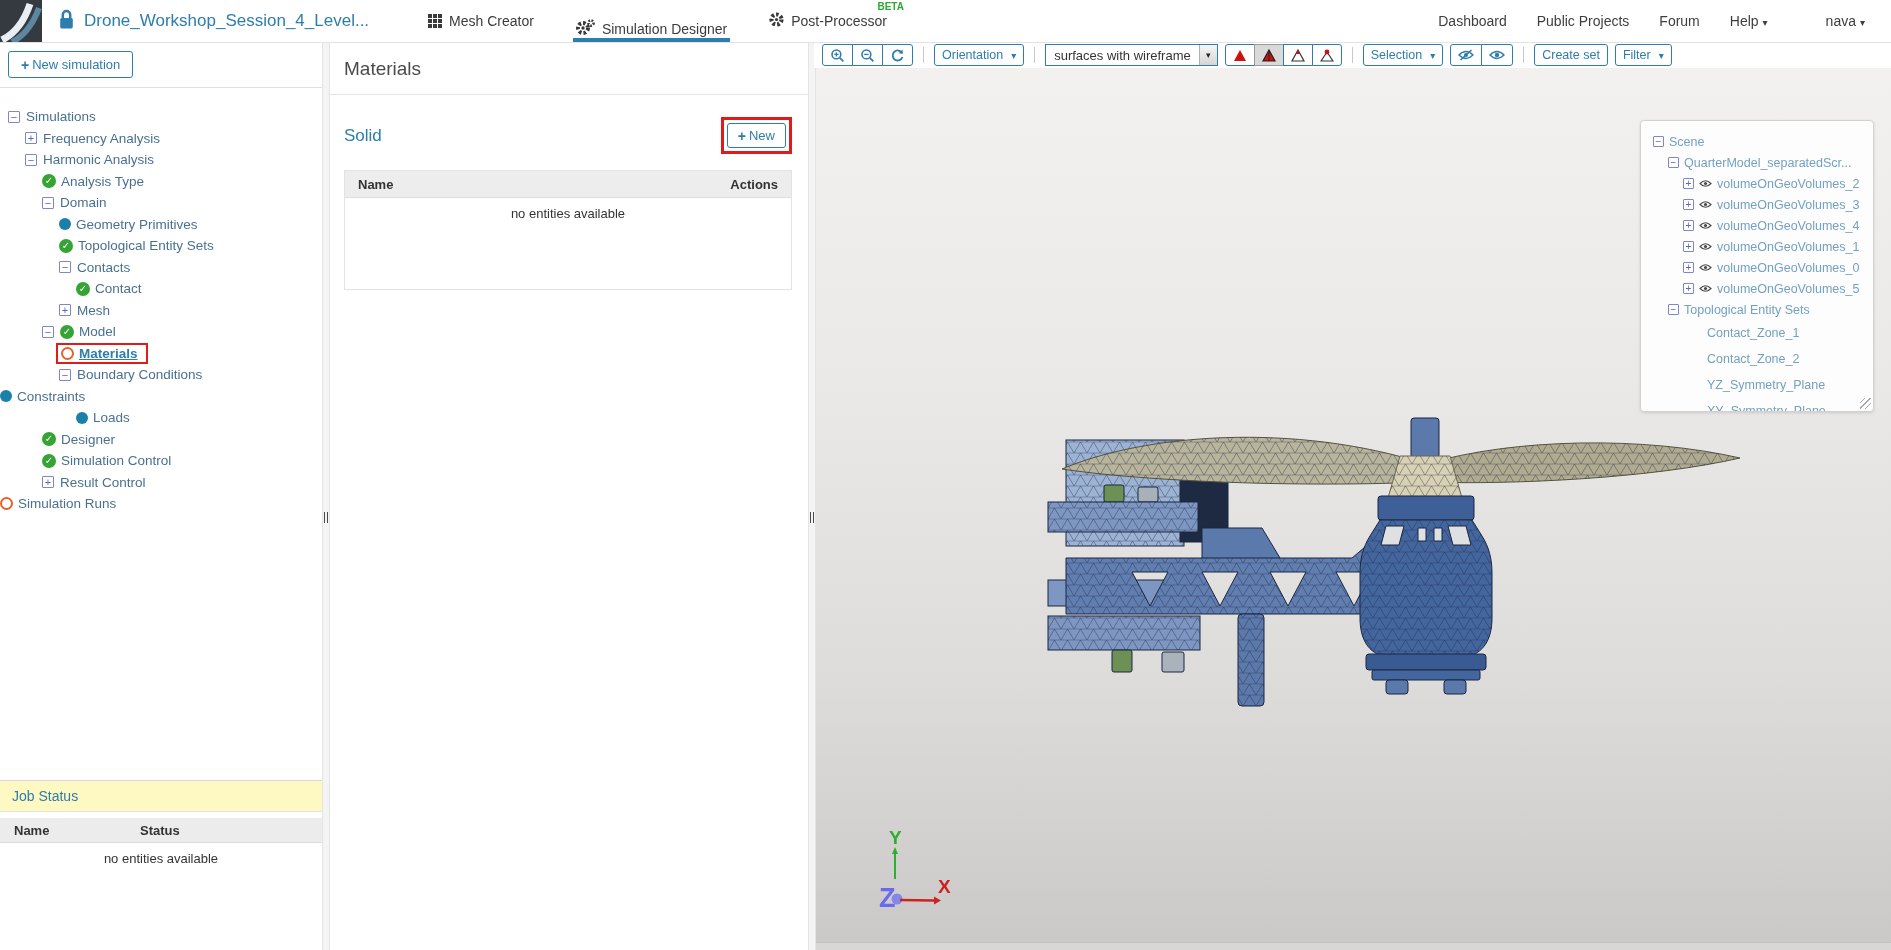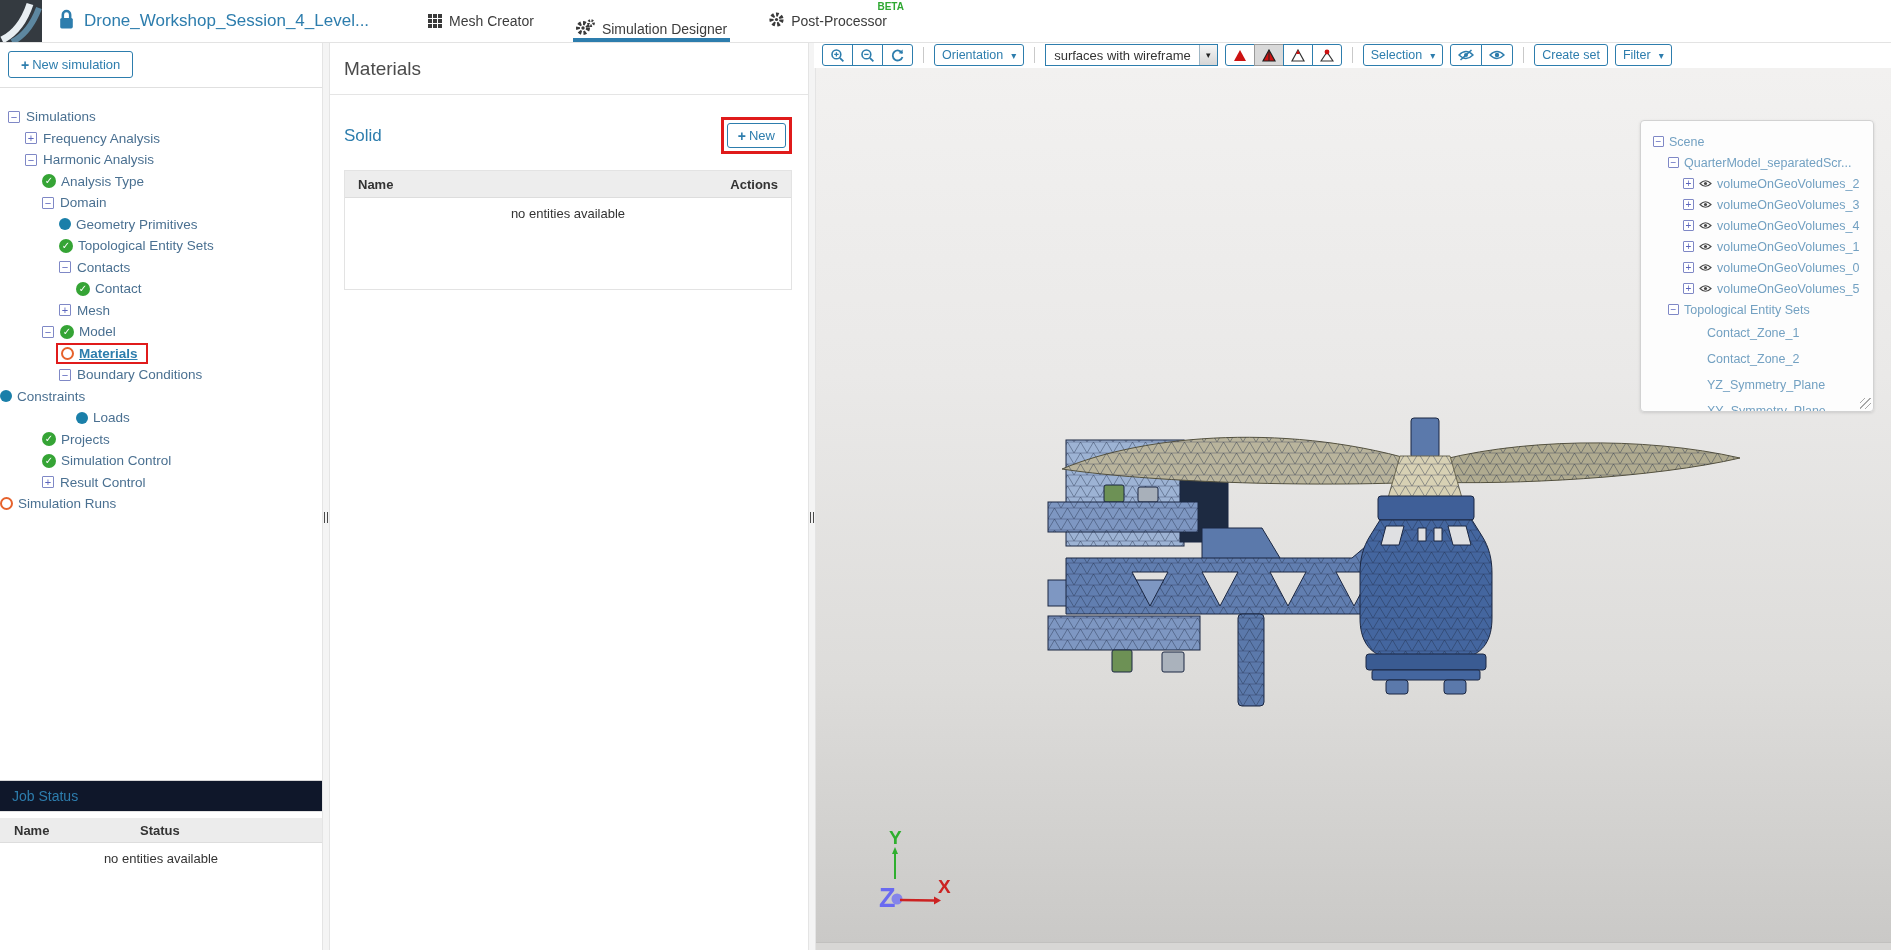--- a/index.html
+++ b/index.html
@@ -31,21 +31,21 @@
   .expander{flex:0 0 12px;width:12px;height:12px;border:1px solid #7f88c6;color:#5b65bd;background:#fff;font-size:11px;line-height:10px;text-align:center;margin-right:6px;box-sizing:border-box;border-radius:1px;}
   .st{display:inline-block;margin-right:5px;flex:0 0 auto;}
   .st-check{width:14px;height:14px;background:#35a435;color:#fff;border-radius:50%;font-size:10px;line-height:14px;text-align:center;font-weight:bold;}
   .st-dot{width:12px;height:12px;background:#1a7fa9;border-radius:50%;}
   .st-orange{width:9px;height:9px;border:2.5px solid #e6622c;border-radius:50%;background:#fff;}
   .lbl{white-space:nowrap;}
   .hl-red{display:inline-flex;align-items:center;border:2px solid #e01b1b;padding:1px 8px 1px 3px;margin-left:-3px;}
   .lbl-hl{color:#2d7dad;font-weight:bold;text-decoration:underline;}
 
   #job-status{position:absolute;left:0;right:0;bottom:0;height:170px;background:#fff;}
-  #job-status-header{height:30px;background:#0f172a;border-top:1px solid #d6d6d6;border-bottom:1px solid #e2e2e2;display:flex;align-items:center;padding-left:12px;color:#2d7dad;font-size:14px;}
+  #job-status-header{height:30px;background:#fef9c3;border-top:1px solid #d6d6d6;border-bottom:1px solid #e2e2e2;display:flex;align-items:center;padding-left:12px;color:#2d7dad;font-size:14px;}
   .mini-table-head{height:24px;background:#ececec;border-bottom:1px solid #ddd;display:flex;align-items:center;font-size:13px;font-weight:bold;color:#333;margin-top:6px;}
   .mini-table-head .c1{padding-left:14px;width:126px;}
   .empty-text{font-size:13px;color:#333;text-align:center;padding-top:8px;}
 
   .vsplit{position:absolute;top:42px;bottom:0;width:6px;background:#f4f4f4;border-left:1px solid #e4e4e4;border-right:1px solid #e4e4e4;z-index:20;}
   .grip{position:absolute;top:470px;left:1px;width:2px;height:11px;border-left:1px solid #4a4a4a;border-right:1px solid #4a4a4a;}
 
   
   #materials-panel{position:absolute;left:328px;top:42px;width:480px;bottom:0;background:#fff;}
   #materials-title{font-size:19px;color:#4b4b4b;padding:16px 0 14px 16px;border-bottom:1px solid #e5e5e5;}
@@ -134,20 +134,27 @@
           <svg width="15" height="15" viewBox="0 0 15 15">
             <circle cx="7.5" cy="7.5" r="5" fill="none" stroke="#3a3a3a" stroke-width="4.2" stroke-dasharray="2.5 2"></circle>
             <circle cx="7.5" cy="7.5" r="1.6" fill="#3a3a3a"></circle>
           </svg>
         </span>
         <span>Post-Processor</span>
         <span class="beta">BETA</span>
       </div>
     </div>
 
+    <div id="header-right">
+      <span class="hlink">Dashboard</span>
+      <span class="hlink">Public Projects</span>
+      <span class="hlink">Forum</span>
+      <span class="hlink"><span>Help</span><span class="caret">▾</span></span>
+      <span class="hlink" id="user-menu"><span>nava</span><span class="caret">▾</span></span>
+    </div>
   </div>
 
   <div id="left-panel">
     <div id="new-sim-bar">
       <button class="btn-blue">
         <span class="plus-glyph">+</span>
         <span>New simulation</span>
       </button>
     </div>
 
@@ -210,21 +217,21 @@
         <div class="tree-row" style="">
           <span class="st st-dot"></span>
           <span class="lbl">Constraints</span>
         </div>
         <div class="tree-row" style="padding-left: 76px;">
           <span class="st st-dot"></span>
           <span class="lbl">Loads</span>
         </div>
         <div class="tree-row" style="padding-left: 42px;">
           <span class="st st-check">✓</span>
-          <span class="lbl">Projects</span>
+          <span class="lbl">Designer</span>
         </div>
         <div class="tree-row" style="padding-left: 42px;">
           <span class="st st-check">✓</span>
           <span class="lbl">Simulation Control</span>
         </div>
         <div class="tree-row" style="padding-left: 42px;">
           <span class="expander">+</span>
           <span class="lbl">Result Control</span>
         </div>
         <div class="tree-row" style="">

